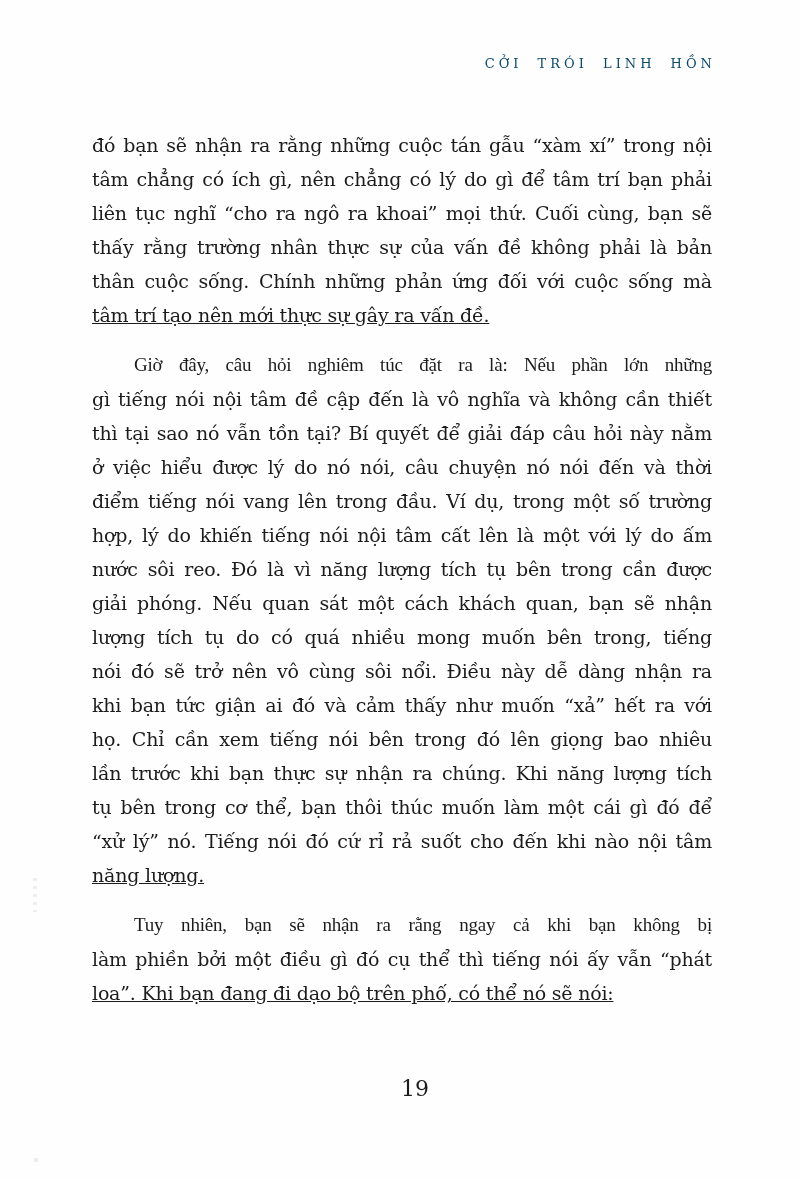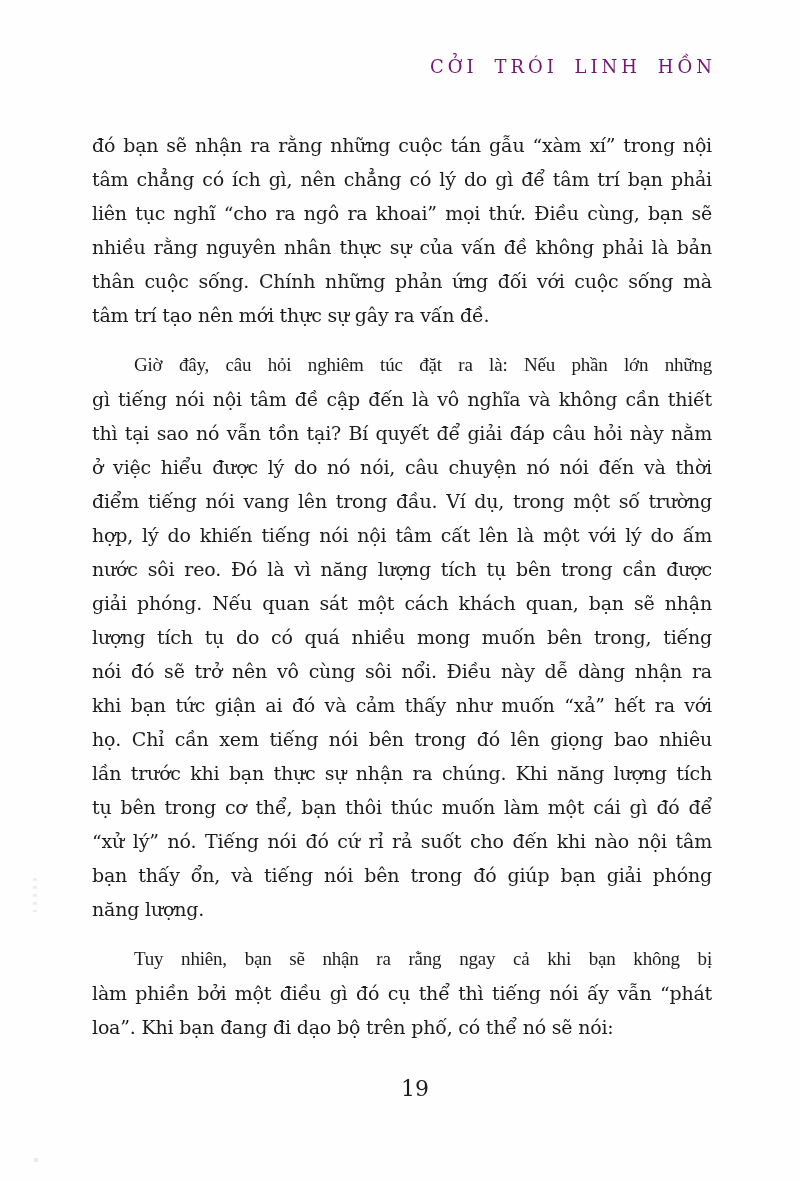--- a/index.html
+++ b/index.html
@@ -12,24 +12,24 @@
     background: #fefefe;
     position: relative;
     font-family: "DejaVu Serif", "Liberation Serif", serif;
     color: #1c1c1c;
     overflow: hidden;
   }
   .running-header {
     position: absolute;
     top: 56px;
     right: 84px;
-    font-size: 18px;
+    font-size: 13px;
     letter-spacing: 4px;
     word-spacing: 7px;
-    color: #701a75;
+    color: #0c4a6e;
   }
   .body-text {
     position: absolute;
     top: 112px;
     left: 92px;
     width: 620px;
   }
   .para {
     margin: 16px 0 16px 0;
     padding: 0;
@@ -40,20 +40,21 @@
     line-height: 34px;
     font-size: 19px;
     letter-spacing: -0.2px;
     text-align: justify;
     text-align-last: justify;
     overflow: hidden;
   }
   .line.last {
     text-align: left;
     text-align-last: left;
+    text-decoration: underline;
   }
   .line.indent {
     padding-left: 42px;
     font-family: Liberation Serif, serif;
   }
   .folio {
     position: absolute;
     top: 1076px;
     left: 0;
     width: 800px;
@@ -84,43 +85,42 @@
 </head>
 <body>
 
 <div class="running-header">CỞI TRÓI LINH HỒN</div>
 
 <div class="body-text">
 
   <p class="para">
     <span class="line">đó bạn sẽ nhận ra rằng những cuộc tán gẫu “xàm xí” trong nội</span>
     <span class="line">tâm chẳng có ích gì, nên chẳng có lý do gì để tâm trí bạn phải</span>
-    <span class="line">liên tục nghĩ “cho ra ngô ra khoai” mọi thứ. Điều cùng, bạn sẽ</span>
-    <span class="line">nhiều rằng nguyên nhân thực sự của vấn đề không phải là bản</span>
+    <span class="line">liên tục nghĩ “cho ra ngô ra khoai” mọi thứ. Cuối cùng, bạn sẽ</span>
+    <span class="line">thấy rằng trường nhân thực sự của vấn đề không phải là bản</span>
     <span class="line">thân cuộc sống. Chính những phản ứng đối với cuộc sống mà</span>
     <span class="line last">tâm trí tạo nên mới thực sự gây ra vấn đề.</span>
   </p>
 
   <p class="para">
     <span class="line indent">Giờ đây, câu hỏi nghiêm túc đặt ra là: Nếu phần lớn những</span>
     <span class="line">gì tiếng nói nội tâm đề cập đến là vô nghĩa và không cần thiết</span>
     <span class="line">thì tại sao nó vẫn tồn tại? Bí quyết để giải đáp câu hỏi này nằm</span>
     <span class="line">ở việc hiểu được lý do nó nói, câu chuyện nó nói đến và thời</span>
     <span class="line">điểm tiếng nói vang lên trong đầu. Ví dụ, trong một số trường</span>
     <span class="line">hợp, lý do khiến tiếng nói nội tâm cất lên là một với lý do ấm</span>
     <span class="line">nước sôi reo. Đó là vì năng lượng tích tụ bên trong cần được</span>
     <span class="line">giải phóng. Nếu quan sát một cách khách quan, bạn sẽ nhận</span>
     <span class="line">lượng tích tụ do có quá nhiều mong muốn bên trong, tiếng</span>
     <span class="line">nói đó sẽ trở nên vô cùng sôi nổi. Điều này dễ dàng nhận ra</span>
     <span class="line">khi bạn tức giận ai đó và cảm thấy như muốn “xả” hết ra với</span>
     <span class="line">họ. Chỉ cần xem tiếng nói bên trong đó lên giọng bao nhiêu</span>
     <span class="line">lần trước khi bạn thực sự nhận ra chúng. Khi năng lượng tích</span>
     <span class="line">tụ bên trong cơ thể, bạn thôi thúc muốn làm một cái gì đó để</span>
     <span class="line">“xử lý” nó. Tiếng nói đó cứ rỉ rả suốt cho đến khi nào nội tâm</span>
-    <span class="line">bạn thấy ổn, và tiếng nói bên trong đó giúp bạn giải phóng</span>
     <span class="line last">năng lượng.</span>
   </p>
 
   <p class="para">
     <span class="line indent">Tuy nhiên, bạn sẽ nhận ra rằng ngay cả khi bạn không bị</span>
     <span class="line">làm phiền bởi một điều gì đó cụ thể thì tiếng nói ấy vẫn “phát</span>
     <span class="line last">loa”. Khi bạn đang đi dạo bộ trên phố, có thể nó sẽ nói:</span>
   </p>
 
 </div>

